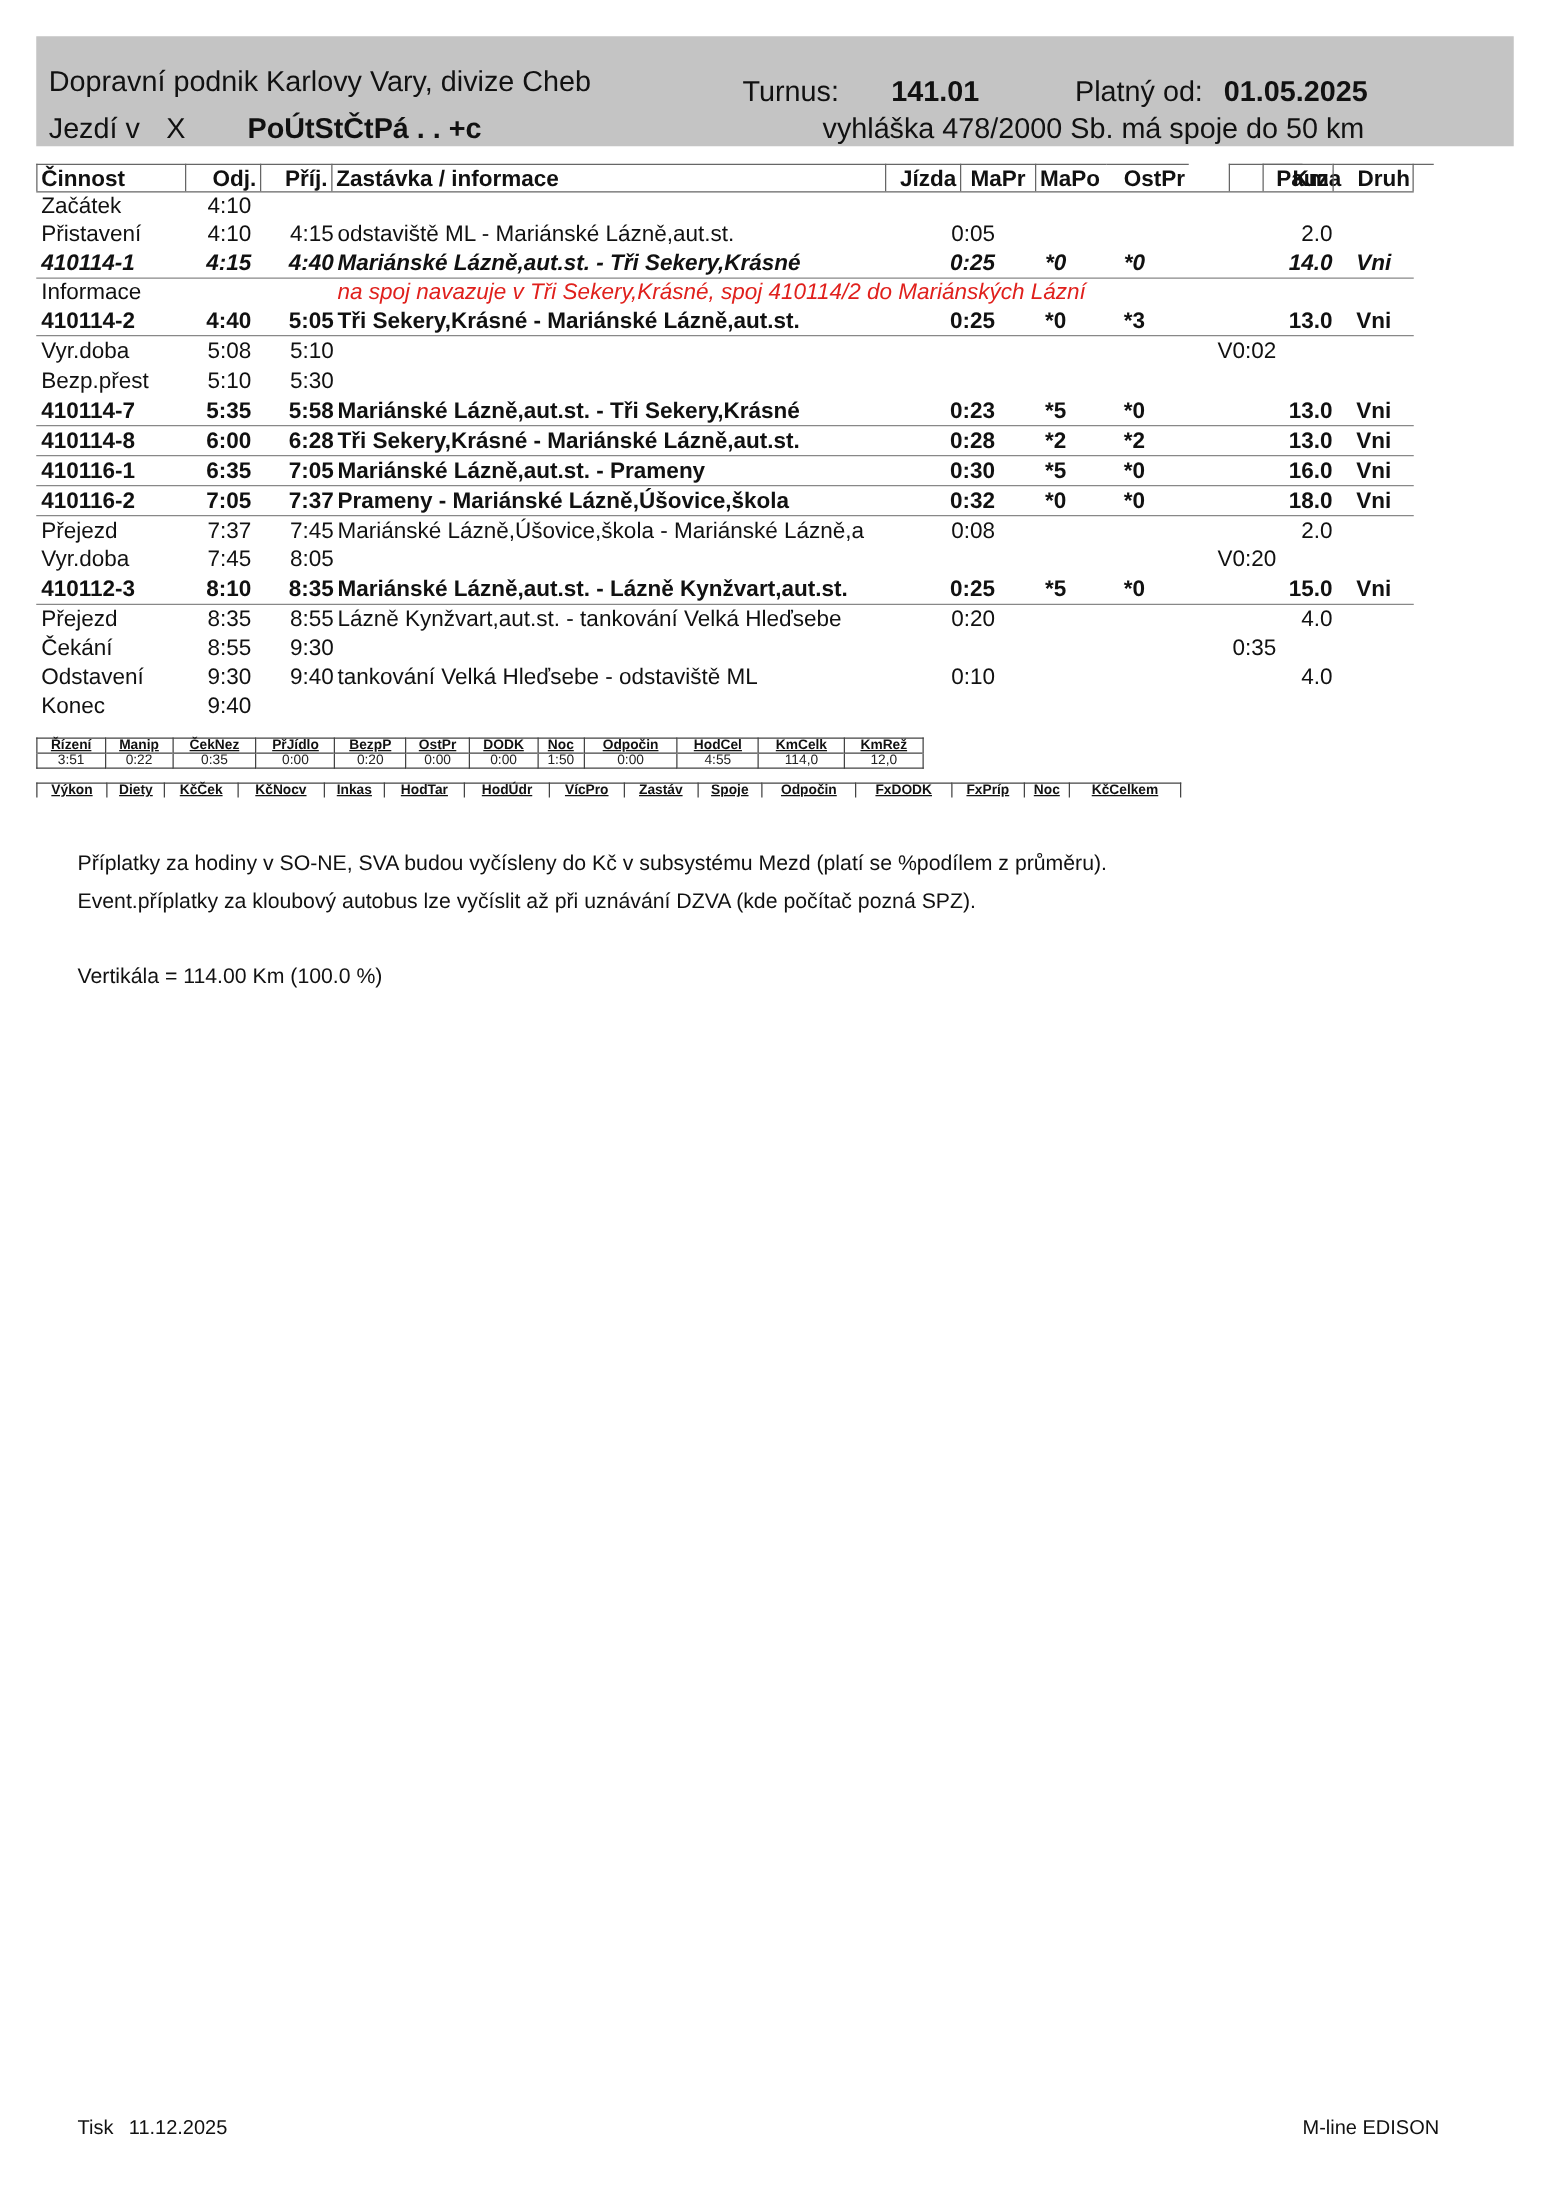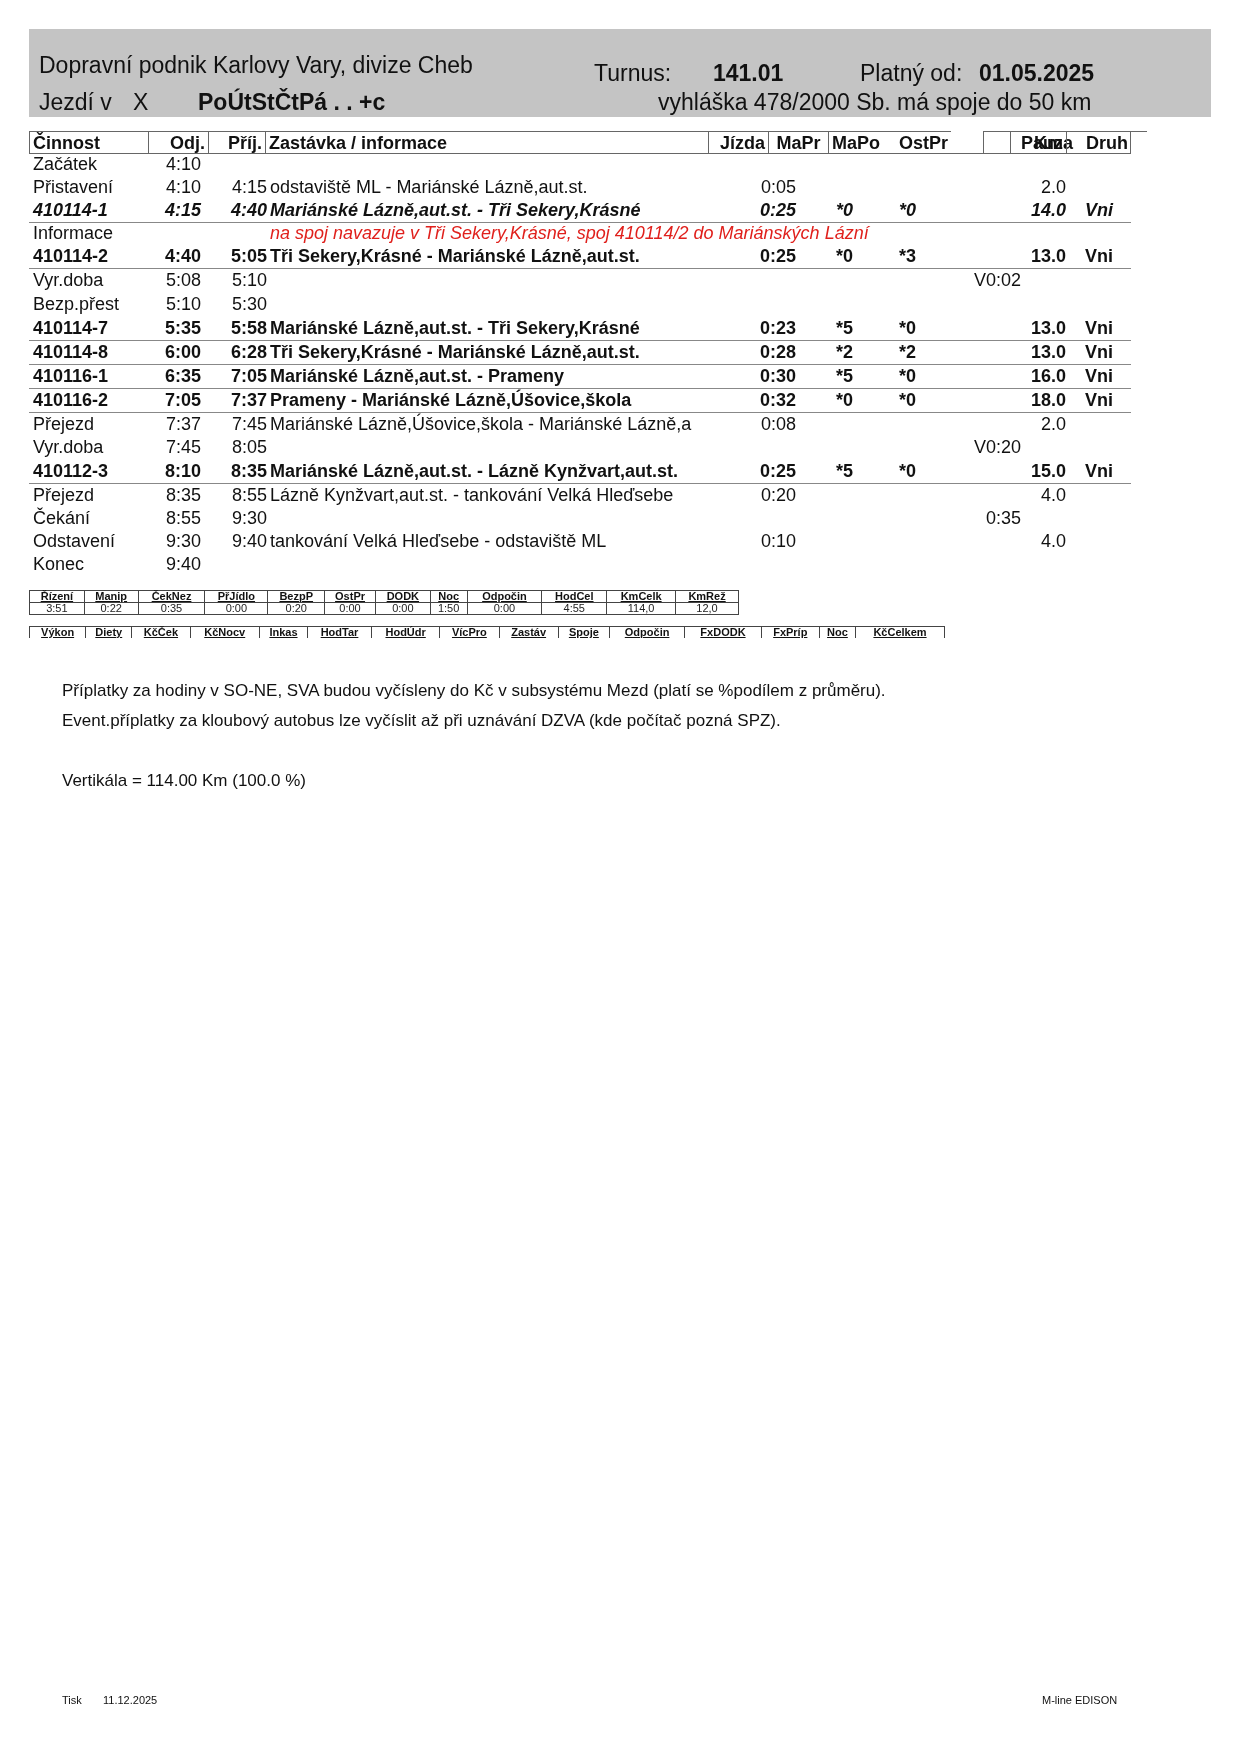--- a/index.html
+++ b/index.html
@@ -28,21 +28,21 @@
   .c-druh { right: 18px; text-align: right; }
   .info { color: #e0201c; font-style: italic; }
 
   
   .sum { position: absolute; border-collapse: collapse; font-size: 11px; }
   .sum td { border-left: 1px solid #444; border-right: 1px solid #444; text-align: center; padding: 0; line-height: 11px; height: 11px; }
   .sum tr.h td { font-weight: bold; text-decoration: underline; border-top: 1px solid #444; }
   .sum tr.v td { border-bottom: 1px solid #444; border-top: 1px solid #444; color: #222; }
 
   .note { position: absolute; left: 62px; font-size: 17px; white-space: nowrap; }
-  .foot { position: absolute; font-size: 11px; white-space: nowrap; }
+  .foot { position: absolute; font-size: 16px; white-space: nowrap; }
 </style>
 </head>
 <body>
 
 <div class="header-band"></div>
 <div class="h-text" style="left:39px; top:52px;">Dopravní podnik Karlovy Vary, divize Cheb</div>
 <div class="h-text" style="left:594px; top:60px;">Turnus:</div>
 <div class="h-text bold" style="left:713px; top:60px;">141.01</div>
 <div class="h-text" style="left:860px; top:60px;">Platný od:</div>
 <div class="h-text bold" style="left:979px; top:60px;">01.05.2025</div>

